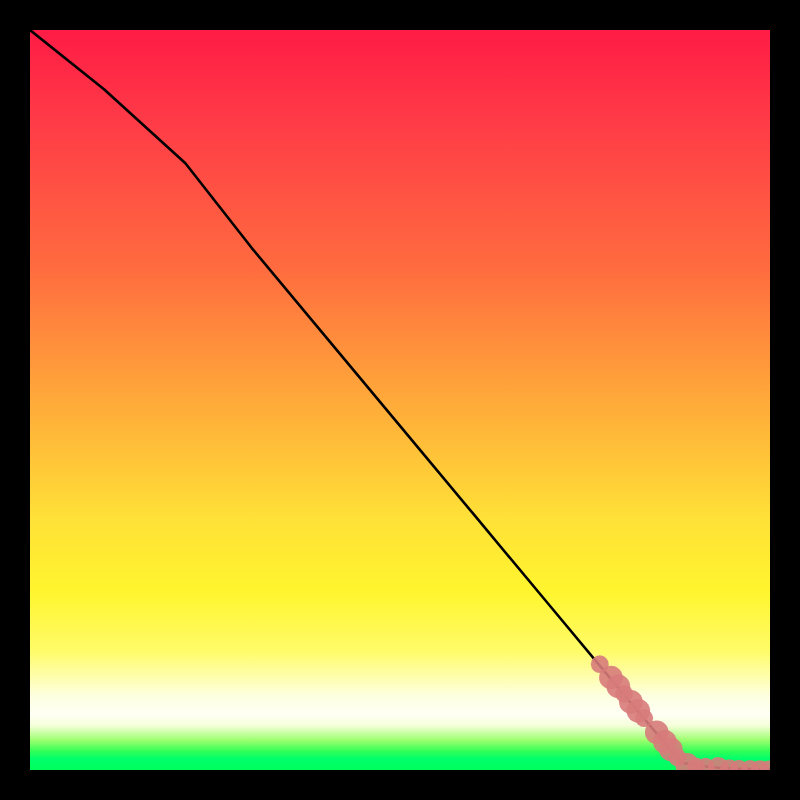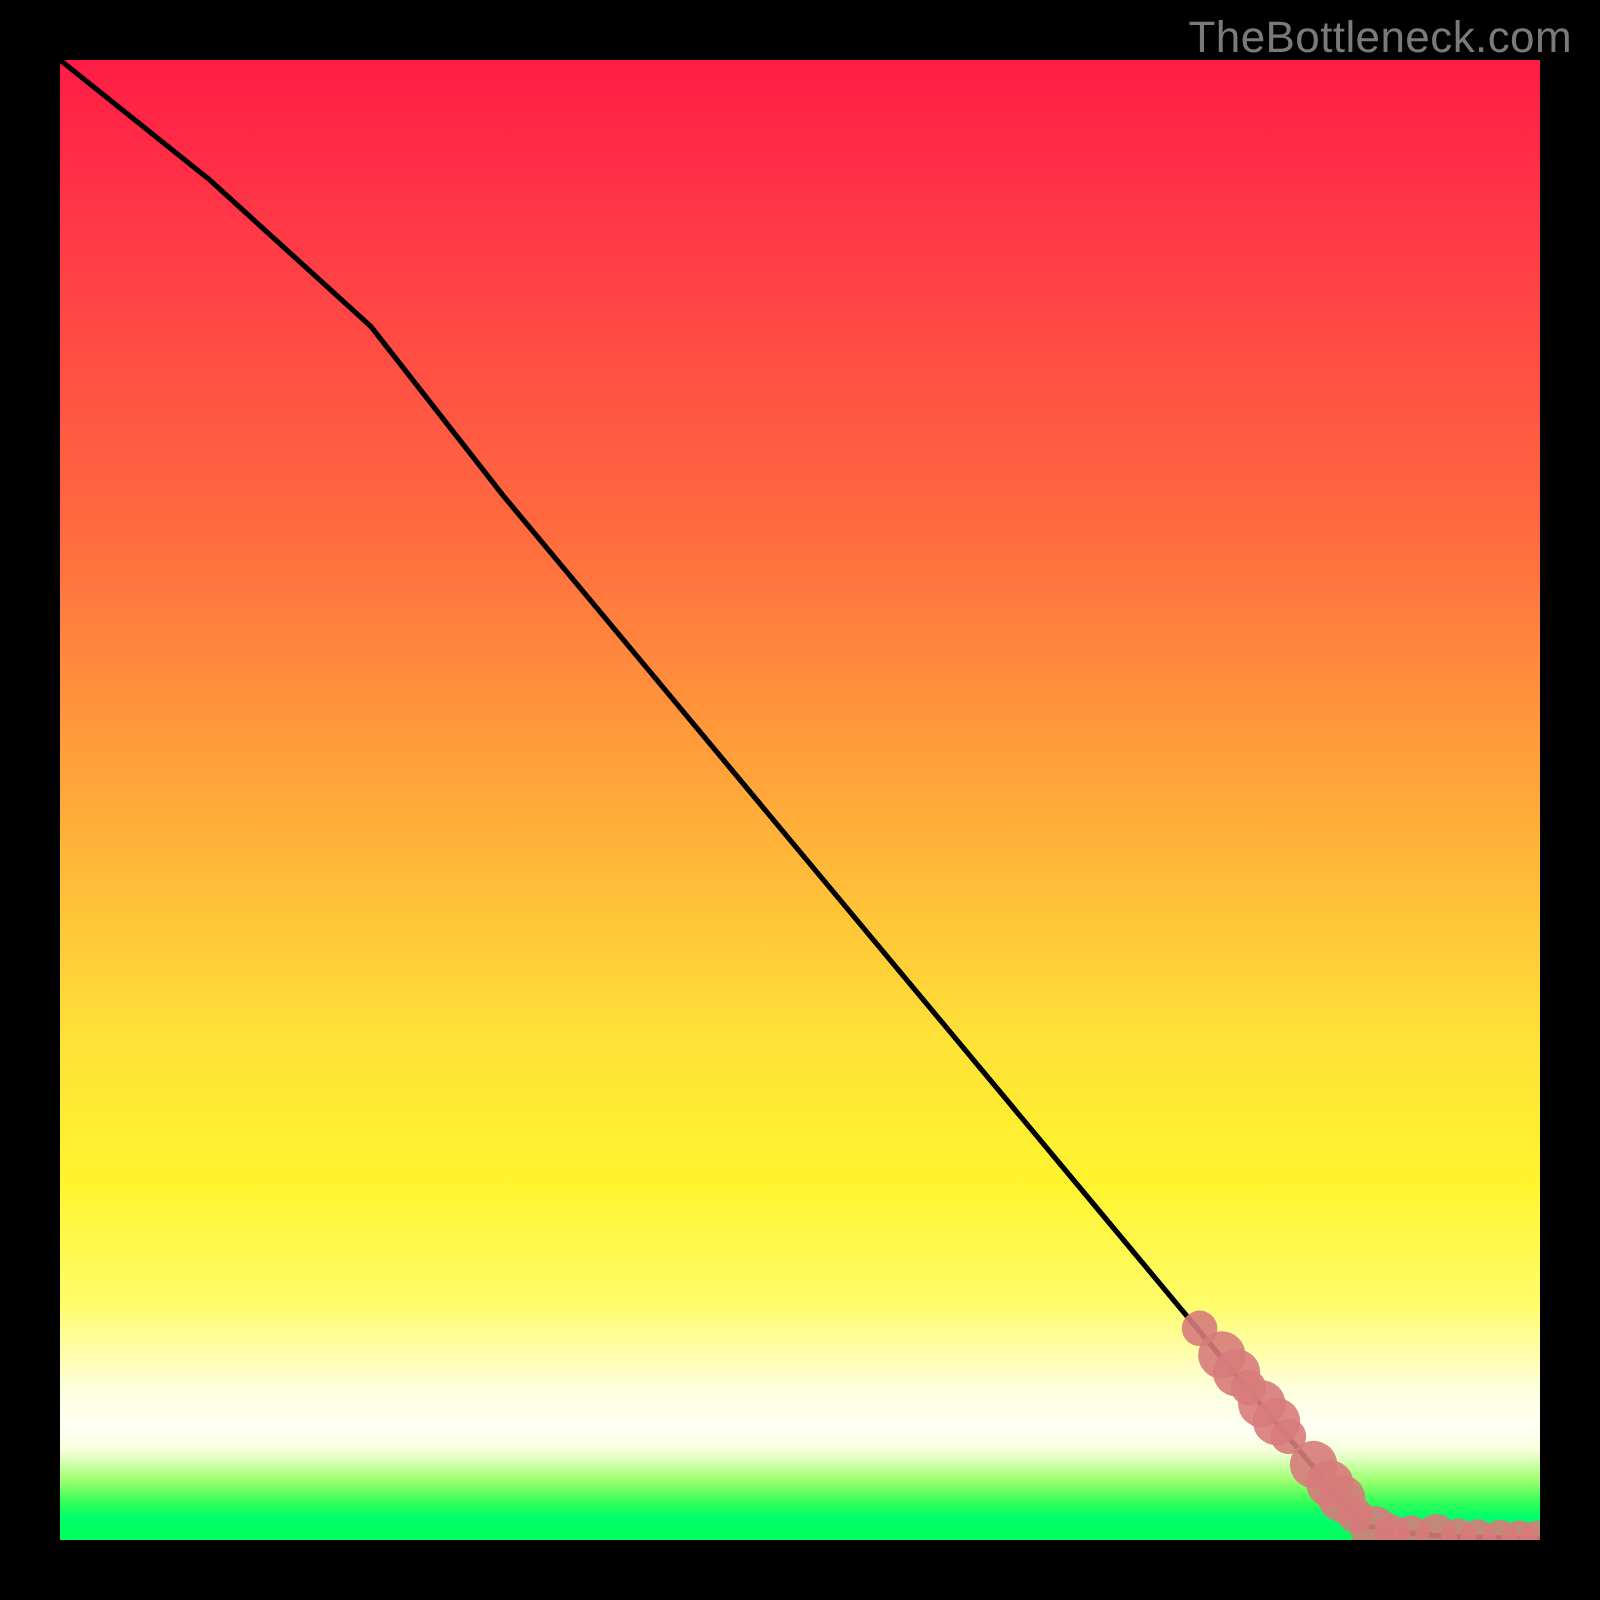--- a/index.html
+++ b/index.html
@@ -88,14 +88,13 @@
           <circle cx="91.300" cy="99.550" r="1.20" fill="#d77b7b" fill-opacity="0.9"></circle>
           <circle cx="93.000" cy="99.650" r="1.40" fill="#d77b7b" fill-opacity="0.9"></circle>
           <circle cx="94.500" cy="99.750" r="1.20" fill="#d77b7b" fill-opacity="0.9"></circle>
           <circle cx="95.800" cy="99.800" r="1.20" fill="#d77b7b" fill-opacity="0.9"></circle>
           <circle cx="97.300" cy="99.850" r="1.20" fill="#d77b7b" fill-opacity="0.9"></circle>
           <circle cx="98.600" cy="99.880" r="1.20" fill="#d77b7b" fill-opacity="0.9"></circle>
           <circle cx="99.800" cy="99.900" r="1.20" fill="#d77b7b" fill-opacity="0.9"></circle>
         </g>
     </svg>
   </div>
-  <div class="watermark">TheBottleneck.com</div>
 </div>
 
 </body></html>

